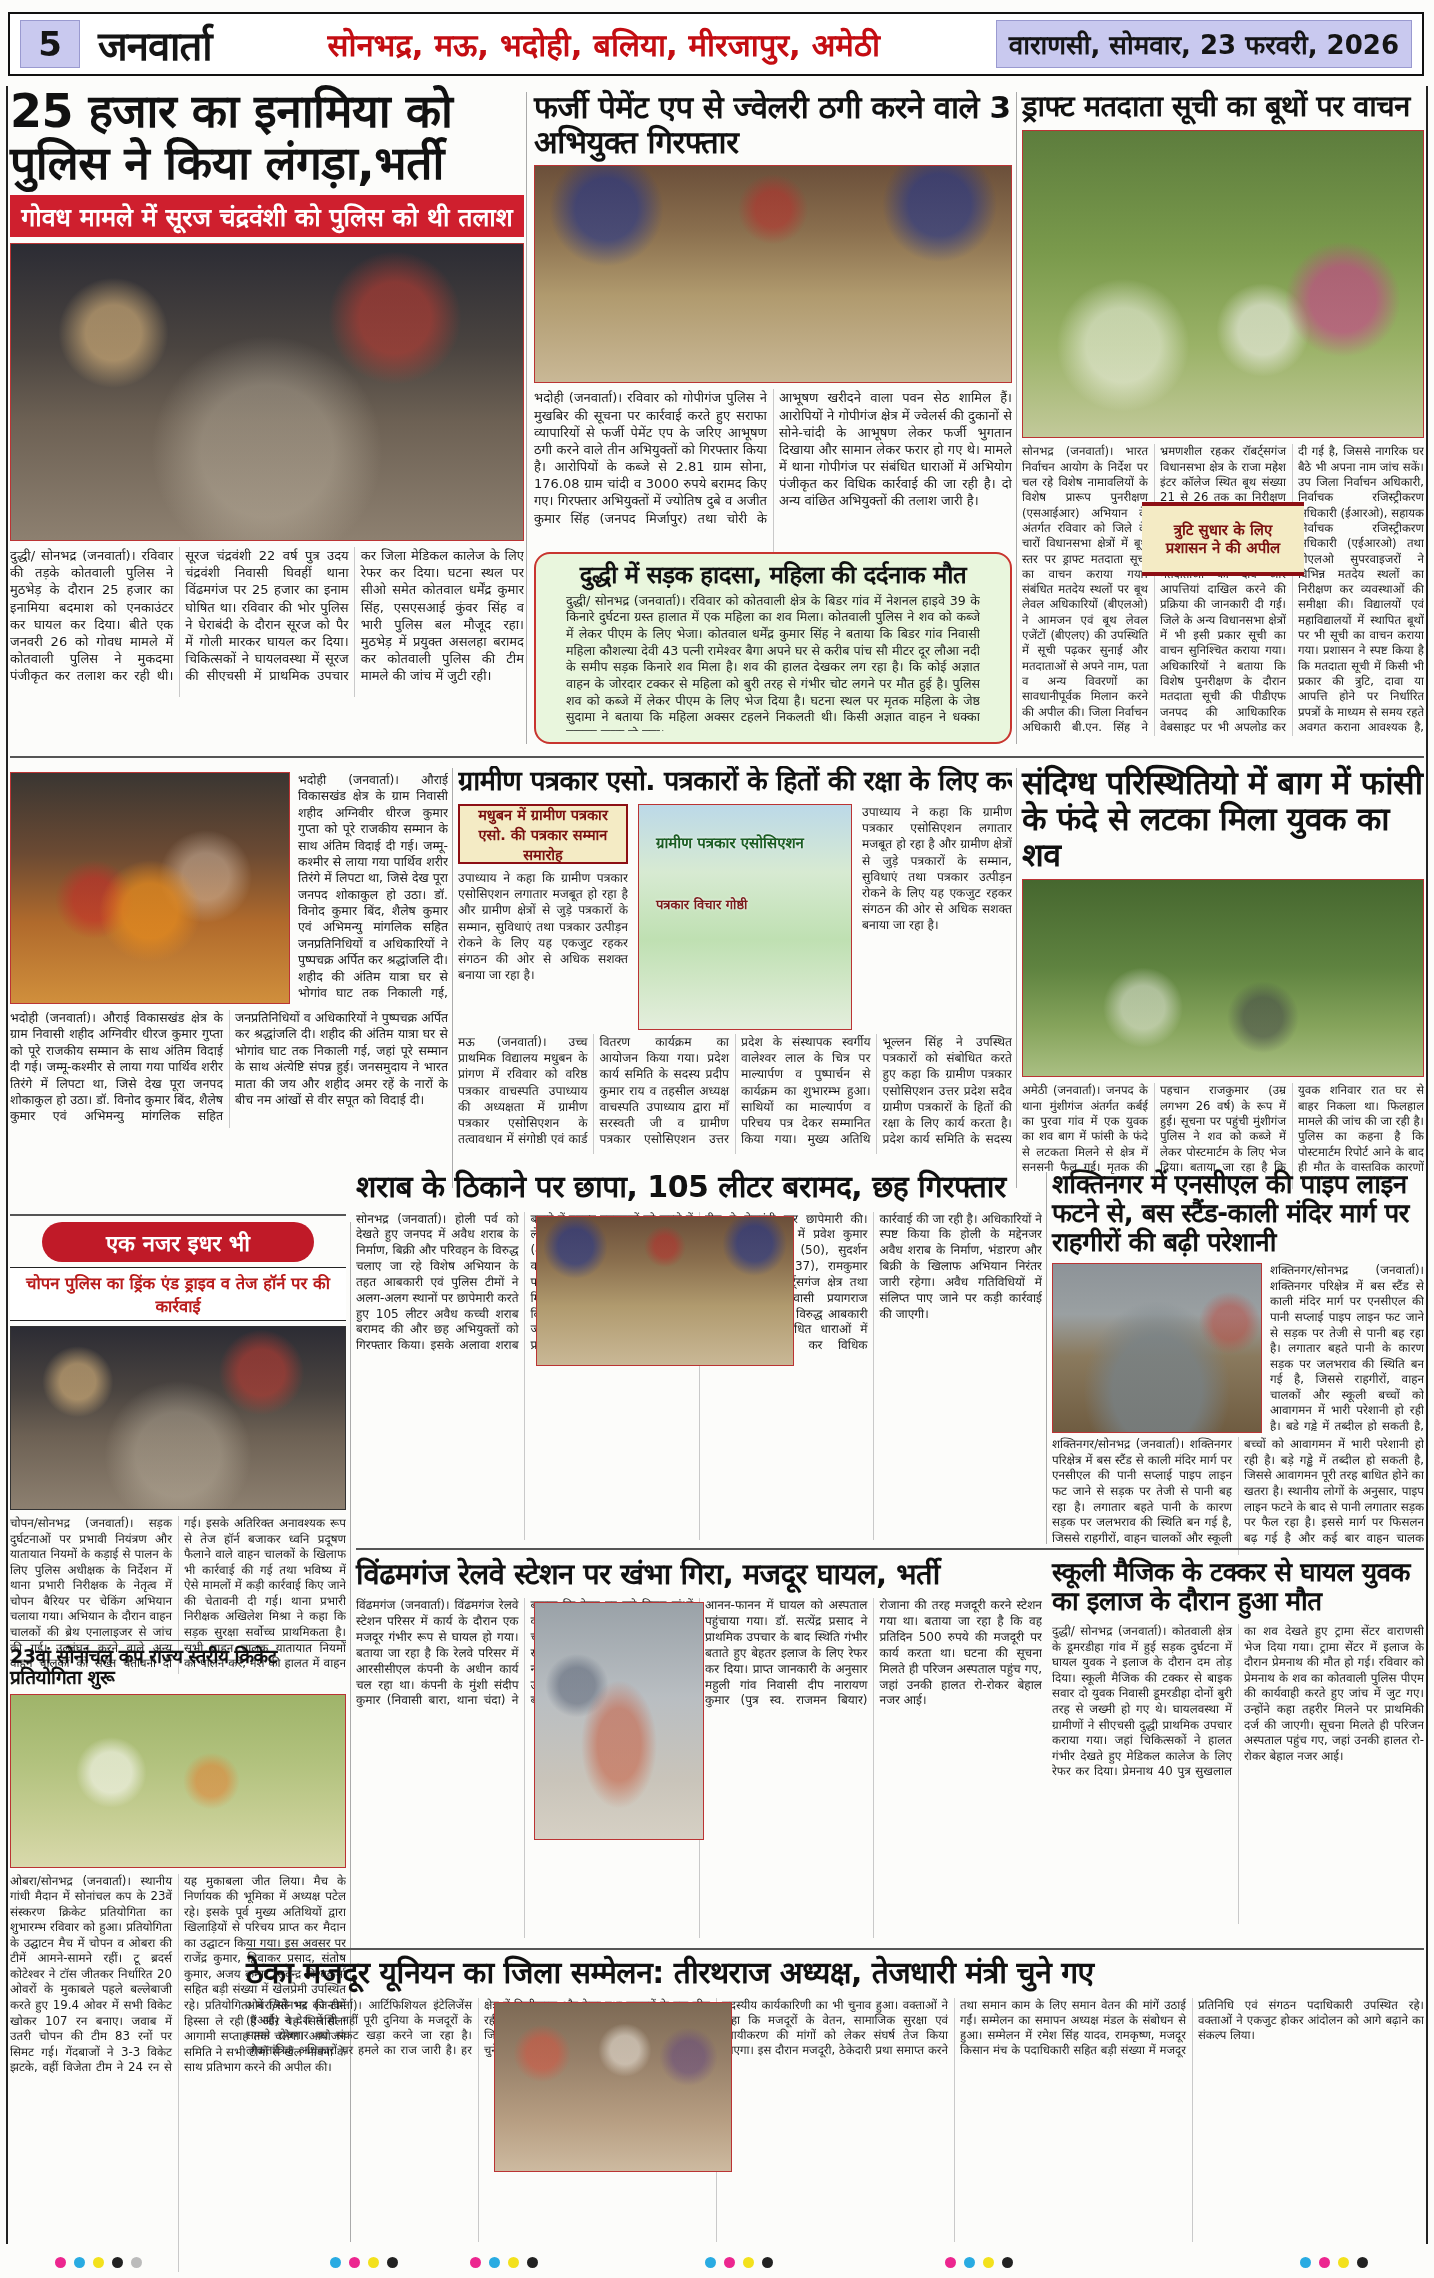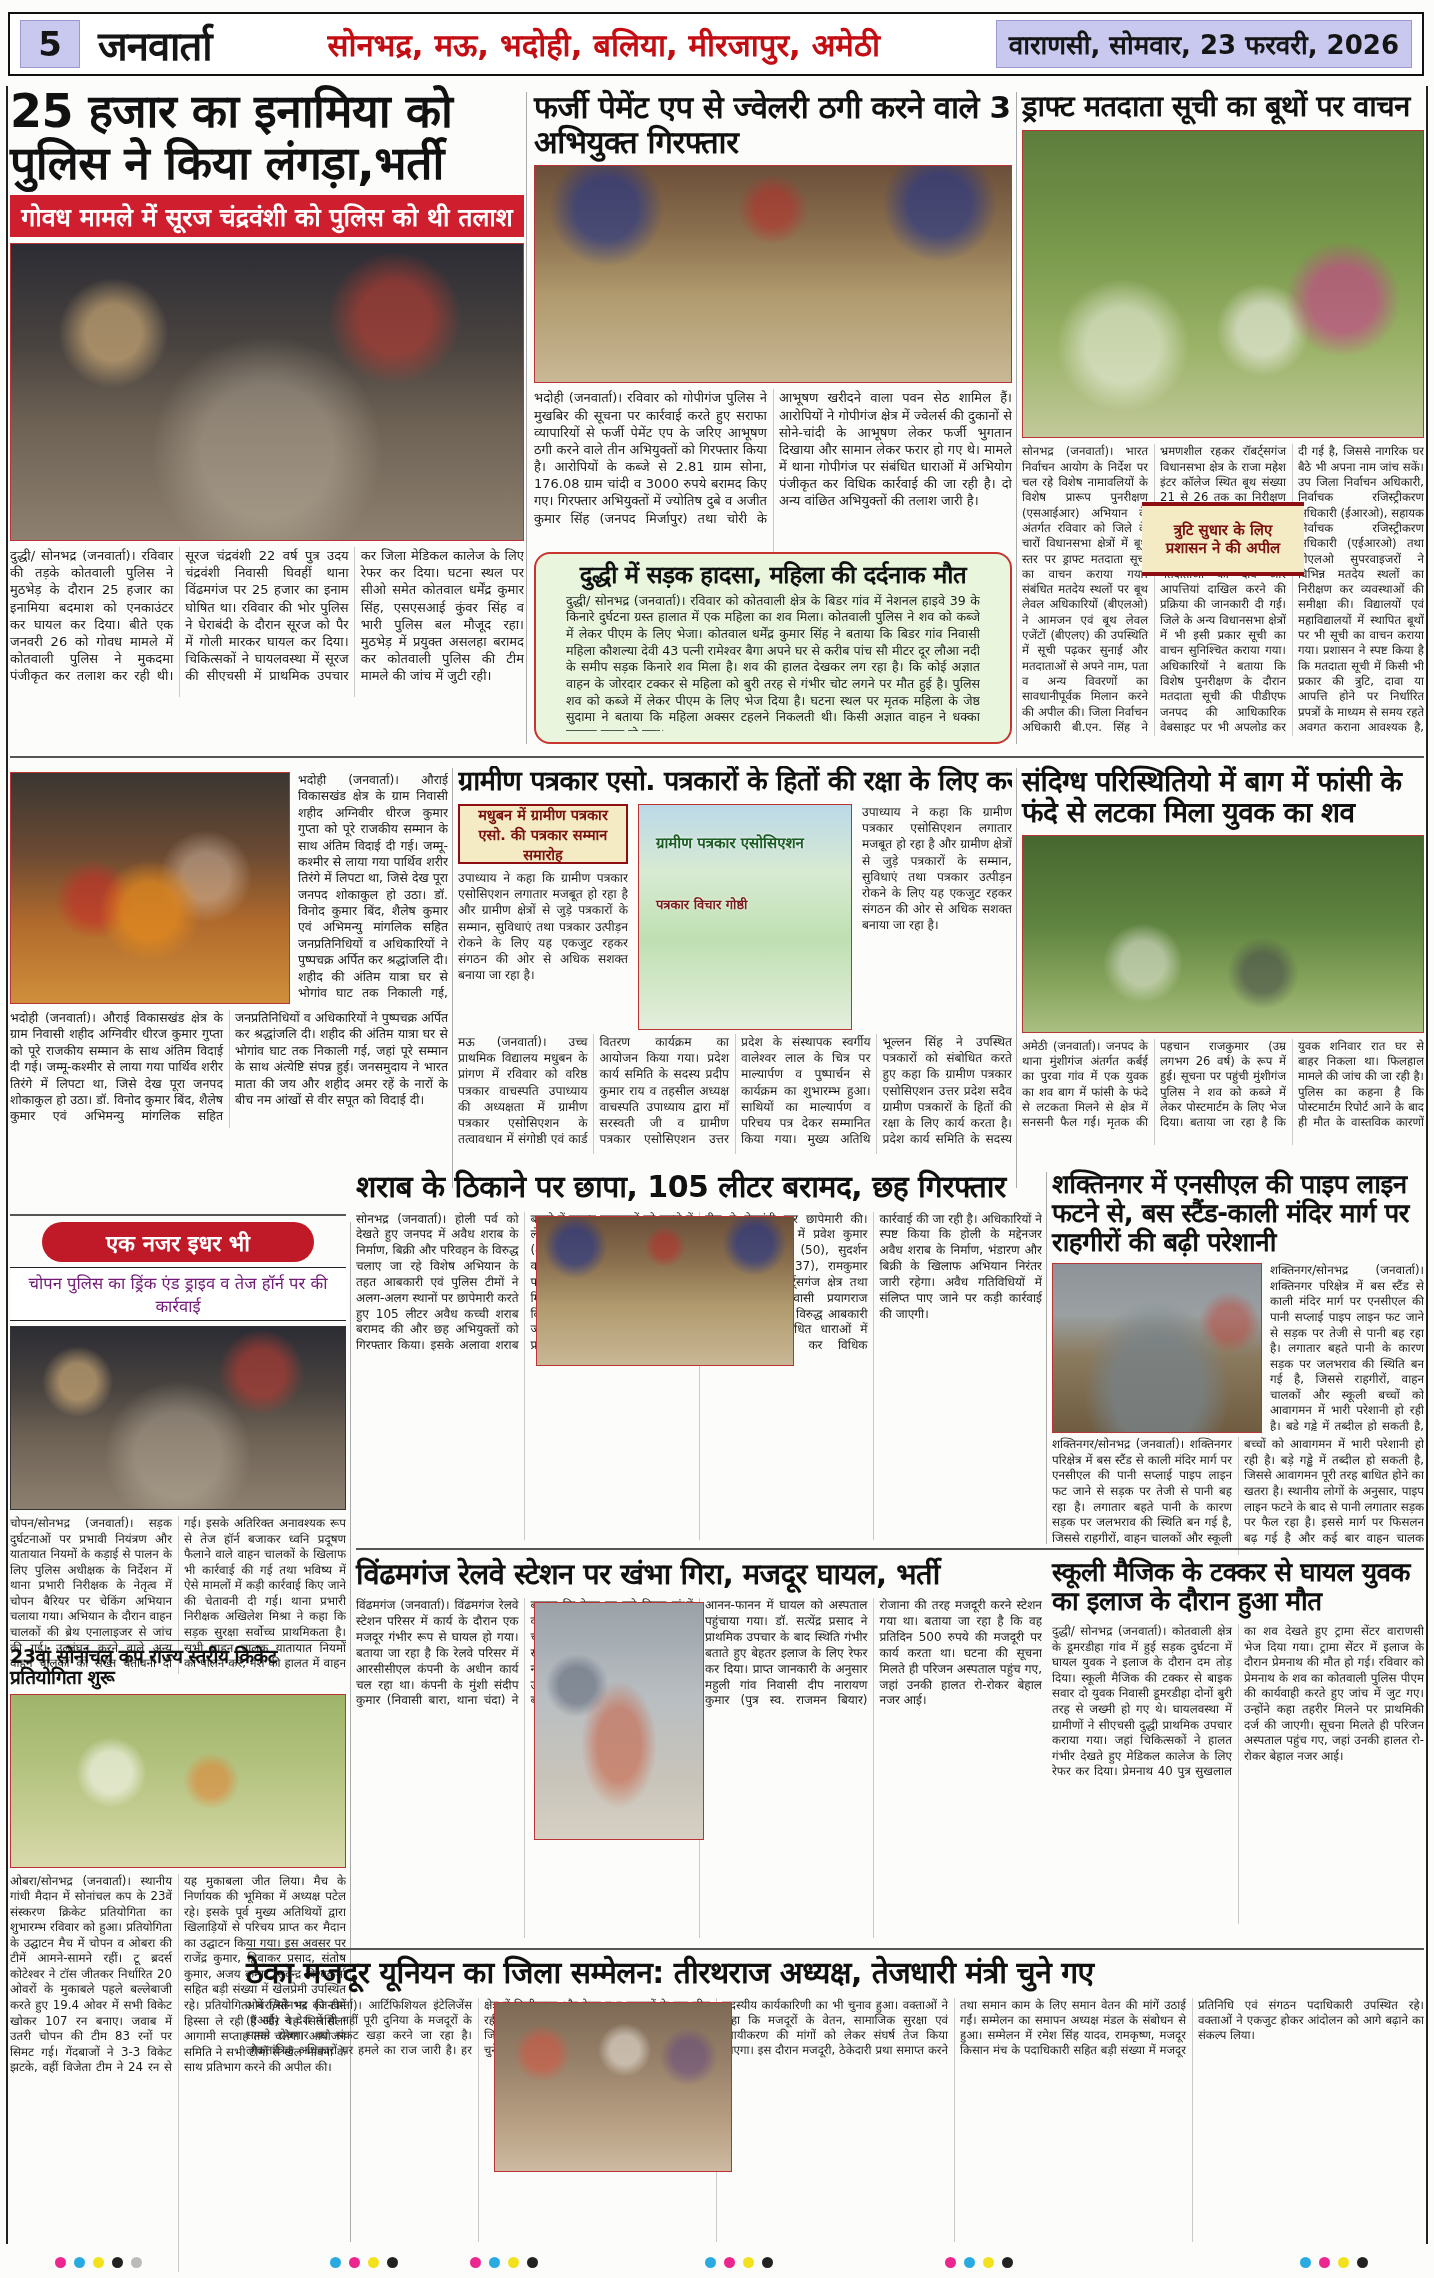--- a/index.html
+++ b/index.html
@@ -23,21 +23,21 @@
   .cols4{column-count:4;column-gap:12px;column-rule:1px solid #c9c9c9;}
   .cols5{column-count:5;column-gap:12px;column-rule:1px solid #c9c9c9;}
   .photo{position:relative;border:1px solid #b33;overflow:hidden;}
   .strap{background:#cf1f2e;color:#fff;font-weight:bold;text-align:center;}
   .greenbox{background:#e9f6dd;border:2.5px solid #c8352f;border-radius:16px;padding:8px 30px;box-sizing:border-box;overflow:hidden;}
   .yellowbox{background:#f4ebc5;border-top:4px solid #8d0f14;border-bottom:4px solid #8d0f14;
              color:#7a1010;font-weight:bold;text-align:center;display:flex;align-items:center;justify-content:center;box-sizing:border-box;}
   .yellowbox.allborder{border:2px solid #8d0f14;}
   .redpill{background:#c01a28;color:#fff;font-weight:bold;text-align:center;border-radius:22px;
            display:flex;align-items:center;justify-content:center;}
-  .redhl{color:#701a75;font-weight:normal;border-top:1.5px solid #222;border-bottom:1.5px solid #222;
+  .redhl{color:#b91c1c;font-weight:bold;border-top:1.5px solid #222;border-bottom:1.5px solid #222;
          text-align:center;background:#fff;}
   .hrule{position:absolute;height:1.5px;background:#555;}
   .vrule{position:absolute;width:1px;background:#aaa;}
   .overlay{position:absolute;z-index:3;}
   .bannertext{position:absolute;left:8%;top:10%;width:84%;text-align:left;color:#1a5c22;
               font-weight:bold;text-shadow:0 0 3px #fff;}
   
   .ph-night{background:linear-gradient(180deg,#2c2c34 0%,#4a4440 35%,#6d6154 60%,#8d8070 100%);}
   .ph-night::after{content:"";position:absolute;inset:0;background:
      radial-gradient(circle at 20% 30%,rgba(255,210,140,.5) 0 6%,transparent 12%),
@@ -150,21 +150,21 @@
       <div class="photo ph-banner" style="width:212px;height:224px;flex:none;">
         <div class="bannertext" style="top:12%;font-size:15px;">ग्रामीण पत्रकार एसोसिएशन</div>
         <div class="bannertext" style="top:40%;font-size:13px;color:#7a1a1a;">पत्रकार विचार गोष्ठी</div>
       </div>
       <div class="body" style="flex:1;font-size:12.2px;">उपाध्याय ने कहा कि ग्रामीण पत्रकार एसोसिएशन लगातार मजबूत हो रहा है और ग्रामीण क्षेत्रों से जुड़े पत्रकारों के सम्मान, सुविधाएं तथा पत्रकार उत्पीड़न रोकने के लिए यह एकजुट रहकर संगठन की ओर से अधिक सशक्त बनाया जा रहा है।</div>
     </div>
     <div class="body cols4" style="margin-top:6px;height:120px;font-size:12.2px;">मऊ (जनवार्ता)। उच्च प्राथमिक विद्यालय मधुबन के प्रांगण में रविवार को वरिष्ठ पत्रकार वाचस्पति उपाध्याय की अध्यक्षता में ग्रामीण पत्रकार एसोसिएशन के तत्वावधान में संगोष्ठी एवं कार्ड वितरण कार्यक्रम का आयोजन किया गया। प्रदेश कार्य समिति के सदस्य प्रदीप कुमार राय व तहसील अध्यक्ष वाचस्पति उपाध्याय द्वारा माँ सरस्वती जी व ग्रामीण पत्रकार एसोसिएशन उत्तर प्रदेश के संस्थापक स्वर्गीय वालेश्वर लाल के चित्र पर माल्यार्पण व पुष्पार्चन से कार्यक्रम का शुभारम्भ हुआ। साथियों का माल्यार्पण व परिचय पत्र देकर सम्मानित किया गया। मुख्य अतिथि भूल्लन सिंह ने उपस्थित पत्रकारों को संबोधित करते हुए कहा कि ग्रामीण पत्रकार एसोसिएशन उत्तर प्रदेश सदैव ग्रामीण पत्रकारों के हितों की रक्षा के लिए कार्य करता है। प्रदेश कार्य समिति के सदस्य प्रदीप कुमार राय ने कहा कि यह संगठन ग्रामीण पत्रकारों के समक्ष पत्रकारिता के दौरान आने वाले सभी समस्याओ को दूर करने के लिए सदैव तत्पर रहेगा। वहीं कार्यक्रम के अध्यक्ष वाचस्पति उपाध्याय ने आभार व्यक्त किया। इस अवसर पर कुमार यादव, मोहम्मद अली, मोहम्मद इमरान खान, सदाशिव मिश्रा, इंद्रजीत, दुर्गा प्रसाद, रामप्रकाश यादव सहित अनेक पत्रकार एवं संगठन पदाधिकारी उपस्थित रहे।</div>
   </section>
 
   <section class="art" style="left:1022px;top:766px;width:402px;">
-    <h2 class="hl" style="font-size:28px;">संदिग्ध परिस्थितियो में बाग में फांसी के फंदे से लटका मिला युवक का शव</h2>
+    <h2 class="hl" style="font-size:32px;">संदिग्ध परिस्थितियो में बाग में फांसी के फंदे से लटका मिला युवक का शव</h2>
     <div class="photo ph-orchard" style="margin-top:6px;height:196px;"></div>
     <div class="body cols3" style="margin-top:6px;height:106px;font-size:11.6px;">अमेठी (जनवार्ता)। जनपद के थाना मुंशीगंज अंतर्गत कर्बई का पुरवा गांव में एक युवक का शव बाग में फांसी के फंदे से लटकता मिलने से क्षेत्र में सनसनी फैल गई। मृतक की पहचान राजकुमार (उम्र लगभग 26 वर्ष) के रूप में हुई। सूचना पर पहुंची मुंशीगंज पुलिस ने शव को कब्जे में लेकर पोस्टमार्टम के लिए भेज दिया। बताया जा रहा है कि युवक शनिवार रात घर से बाहर निकला था। फिलहाल मामले की जांच की जा रही है। पुलिस का कहना है कि पोस्टमार्टम रिपोर्ट आने के बाद ही मौत के वास्तविक कारणों का खुलासा हो सकेगा। घटना के बाद परिजनों का रो-रोकर बुरा हाल है तथा गांव में शोक का माहौल है।</div>
   </section>
 
   <div class="vrule" style="left:452px;top:768px;height:420px;"></div>
   <div class="vrule" style="left:1016px;top:768px;height:420px;"></div>
 
   <div class="hrule" style="left:10px;top:1214px;width:336px;"></div>
 
   <section class="art" style="left:10px;top:1222px;width:336px;">

